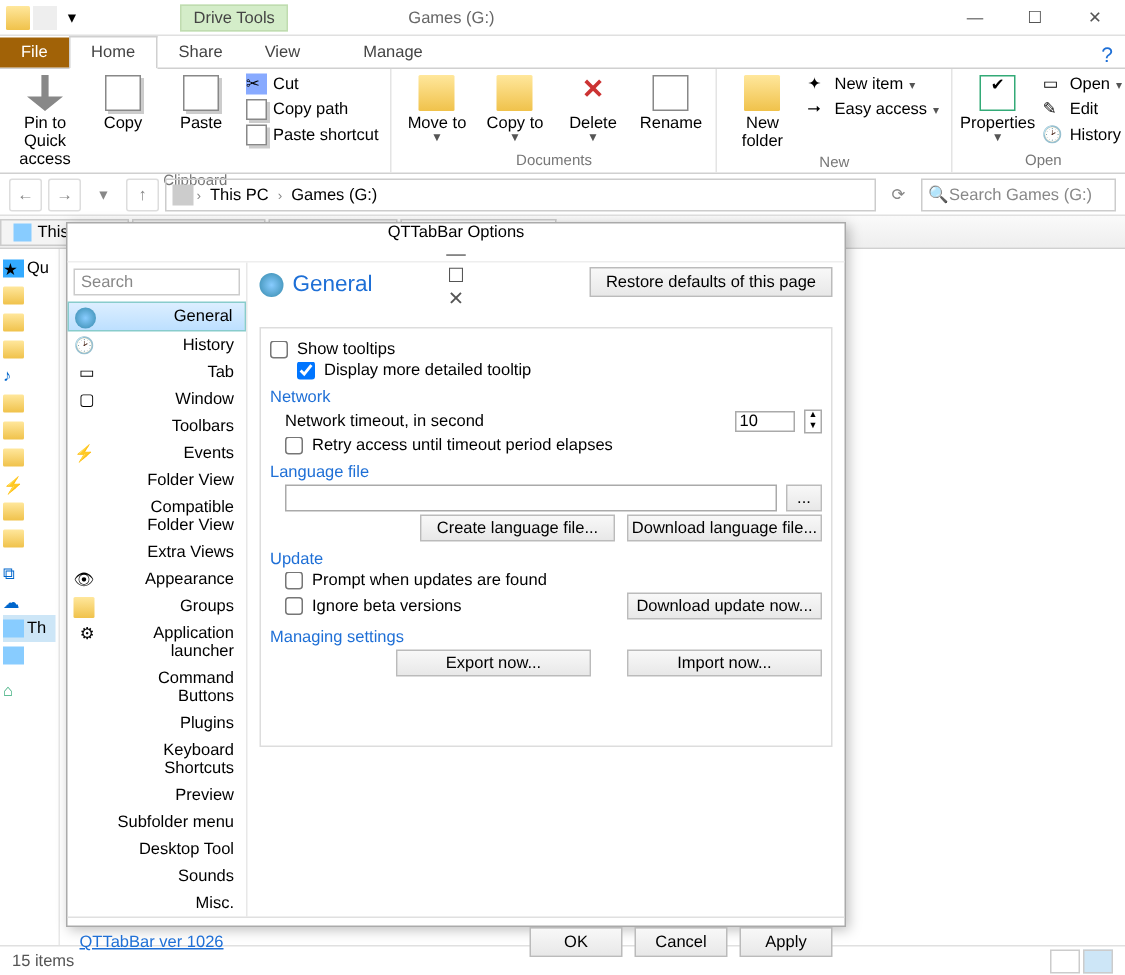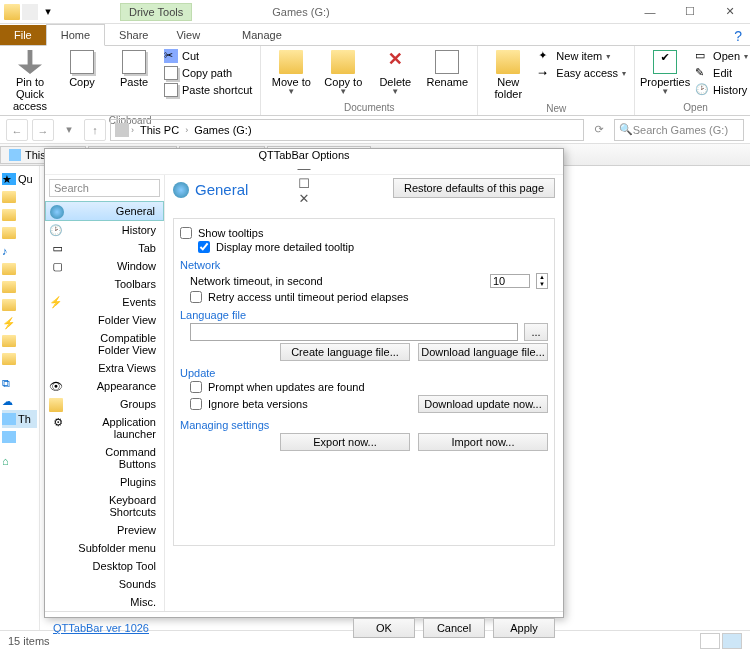--- a/index.html
+++ b/index.html
@@ -66,21 +66,21 @@
 .dlg-body { flex: 1; display: flex; }
 .dlg-nav { width: 120px; border-right: 1px solid #e8e8e8; display: flex; flex-direction: column; }
 .dlg-search { margin: 4px; border: 1px solid #ccc; padding: 2px 4px; color: #888; }
 .dlg-nav .item { text-align: right; padding: 3px 8px 3px 24px; position: relative; }
 .dlg-nav .item.sel { background: linear-gradient(#dceeff,#bde0ff); border: 1px solid #8cc; }
 .dlg-nav .item .ic { position: absolute; left: 4px; top: 3px; width: 14px; height: 14px; }
 .dlg-content { flex: 1; padding: 6px 8px; overflow: hidden; }
 .dlg-content h2 { font-size: 15px; font-weight: normal; color: #1e6fd6; margin-bottom: 6px; display: flex; align-items: center; gap: 6px;}
 .dlg-content h2::before { content:""; width:16px; height:16px; background: radial-gradient(circle,#8cf,#38a); border-radius:50%;}
 .restore-btn { float: right; border: 1px solid #bbb; background: linear-gradient(#f8f8f8,#e8e8e8); padding: 3px 10px; margin-top: -26px; }
-.panel { border: 1px solid #ddd; padding: 6px; margin-top: 20px; height: 328px; overflow: hidden;}
+.panel { border: 1px solid #ddd; padding: 6px; margin-top: 20px; height: 280px; overflow: hidden;}
 .row { display: flex; align-items: center; gap: 6px; margin: 2px 0; }
 .row label { flex: 1; }
 .section { color: #1e6fd6; margin: 6px 0 2px; }
 .chk { width: 12px; height: 12px; }
 .num { width: 40px; border: 1px solid #aaa; text-align: left; padding: 0 2px; }
 .spin { width: 12px; height: 16px; border: 1px solid #aaa; display:flex; flex-direction:column;}
 .spin div{flex:1; font-size:6px; text-align:center; line-height:1;}
 .txtin { border: 1px solid #aaa; height: 18px; flex: 1; }
 .btn { border: 1px solid #bbb; background: linear-gradient(#f8f8f8,#e8e8e8); padding: 2px 0; width: 130px; text-align: center; }
 .dlg-foot { border-top: 1px solid #e0e0e0; padding: 6px 8px; display: flex; align-items: center; }
@@ -397,21 +397,21 @@
         <div class="row" style="padding-left:10px">
             <input type="checkbox" class="chk" style="">
             <span>Prompt when updates are found</span>
           </div>
         <div class="row" style="padding-left:10px">
             <input type="checkbox" class="chk" style="">
             <label>Ignore beta versions</label>
             <div class="btn">Download update now...</div>
           </div>
         <div class="section">Managing settings</div>
-        <div class="row" style="justify-content:flex-end;gap:8px">
+        <div class="row" style="justify-content:flex-end;gap:24px">
             <div class="btn">Export now...</div>
             <div class="btn">Import now...</div>
           </div>
       </div>
     </div>
   </div>
   <div class="dlg-foot">
     <span class="ver">QTTabBar ver 1026</span>
     <span class="sp"></span>
     <div class="fbtn">OK</div>

